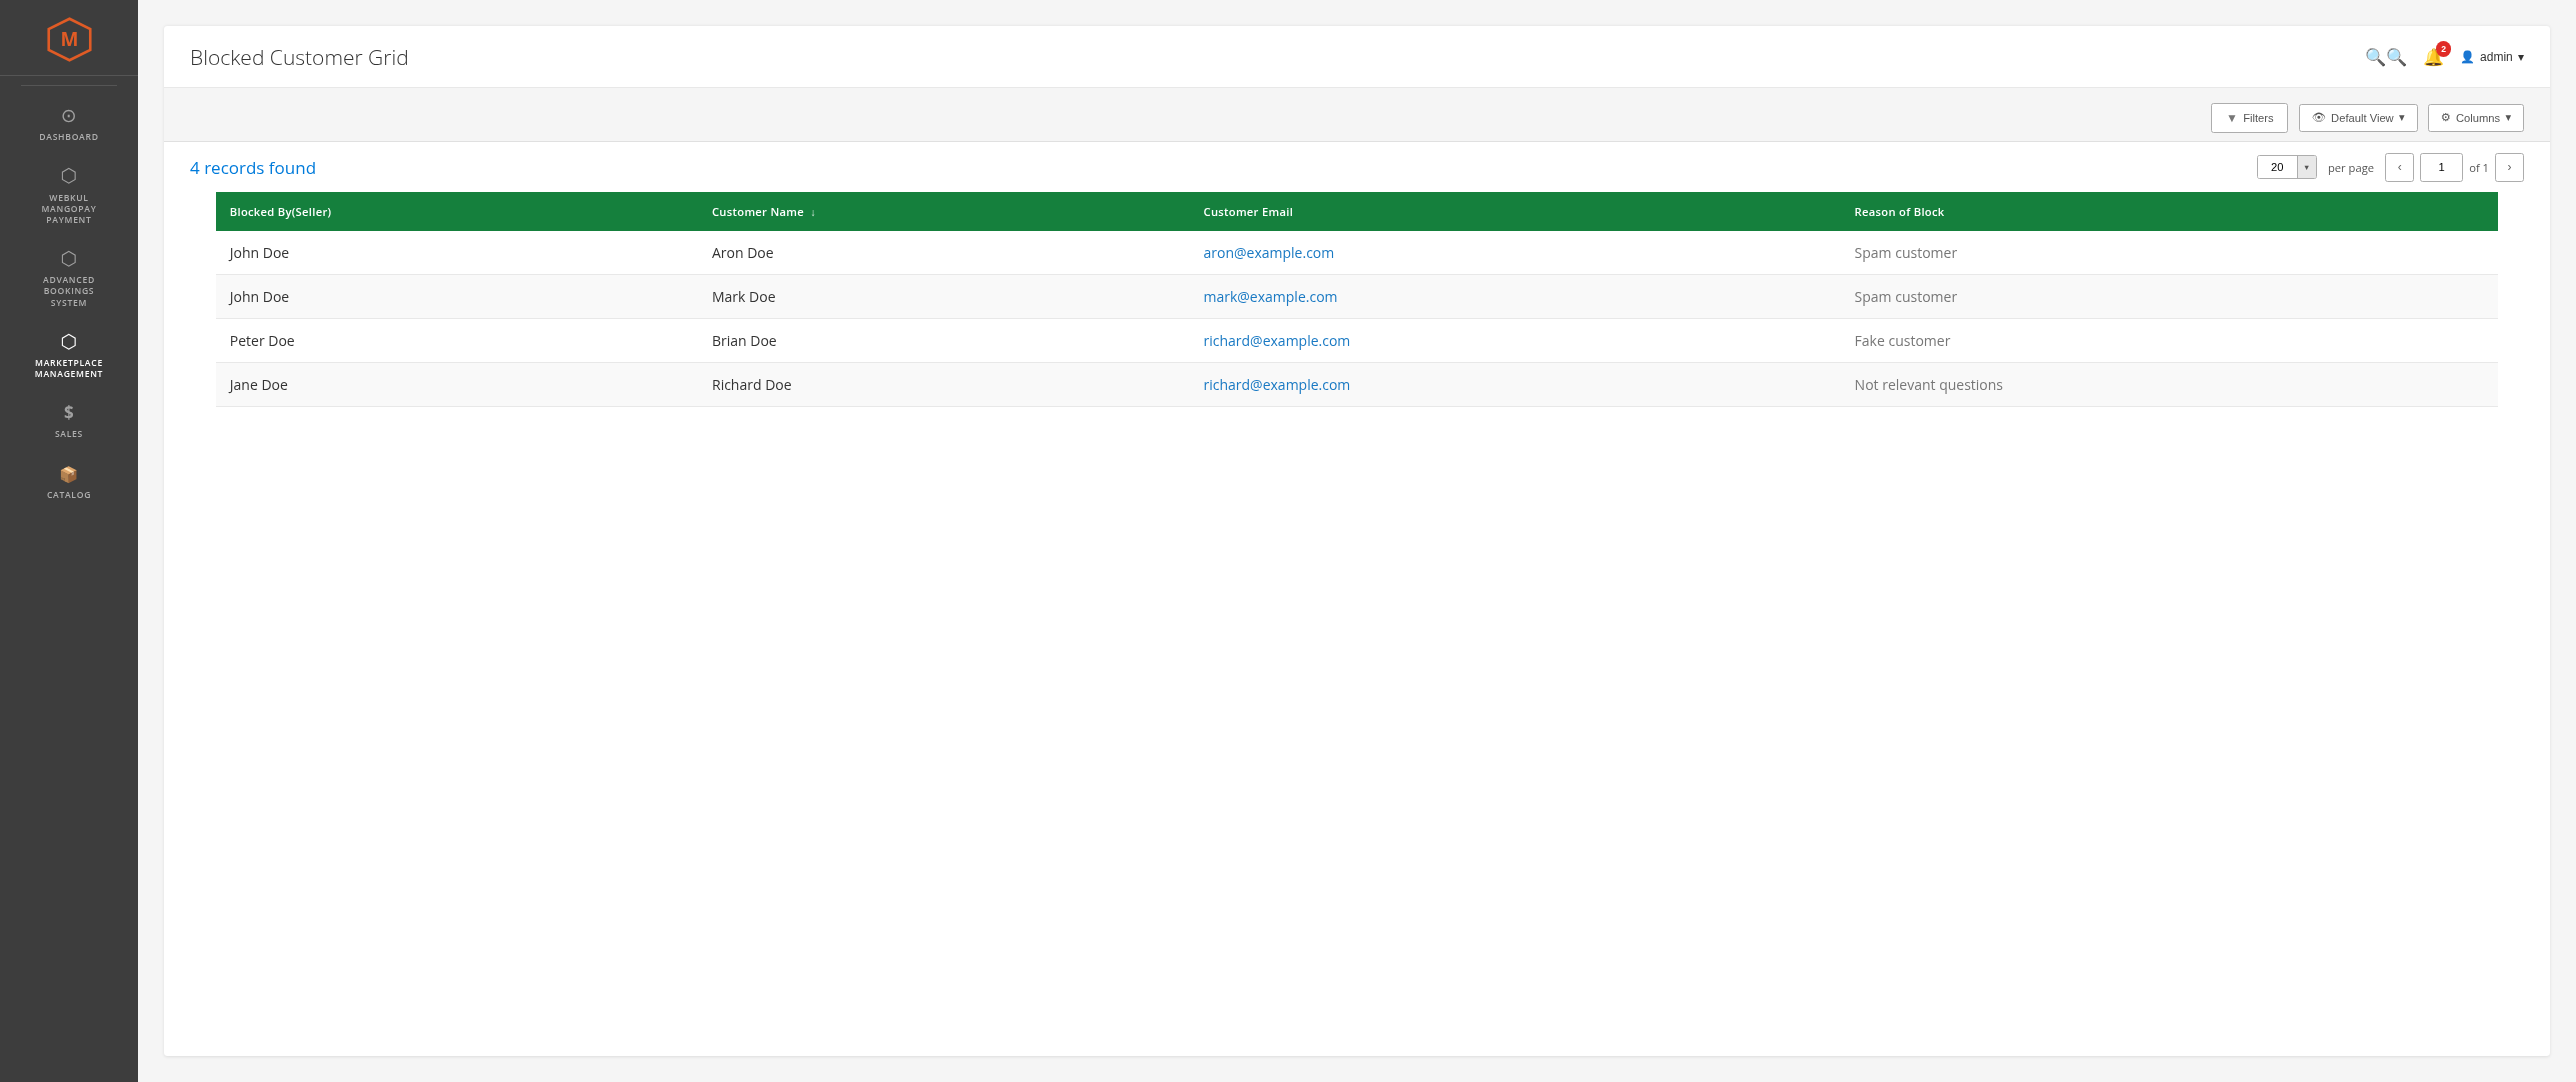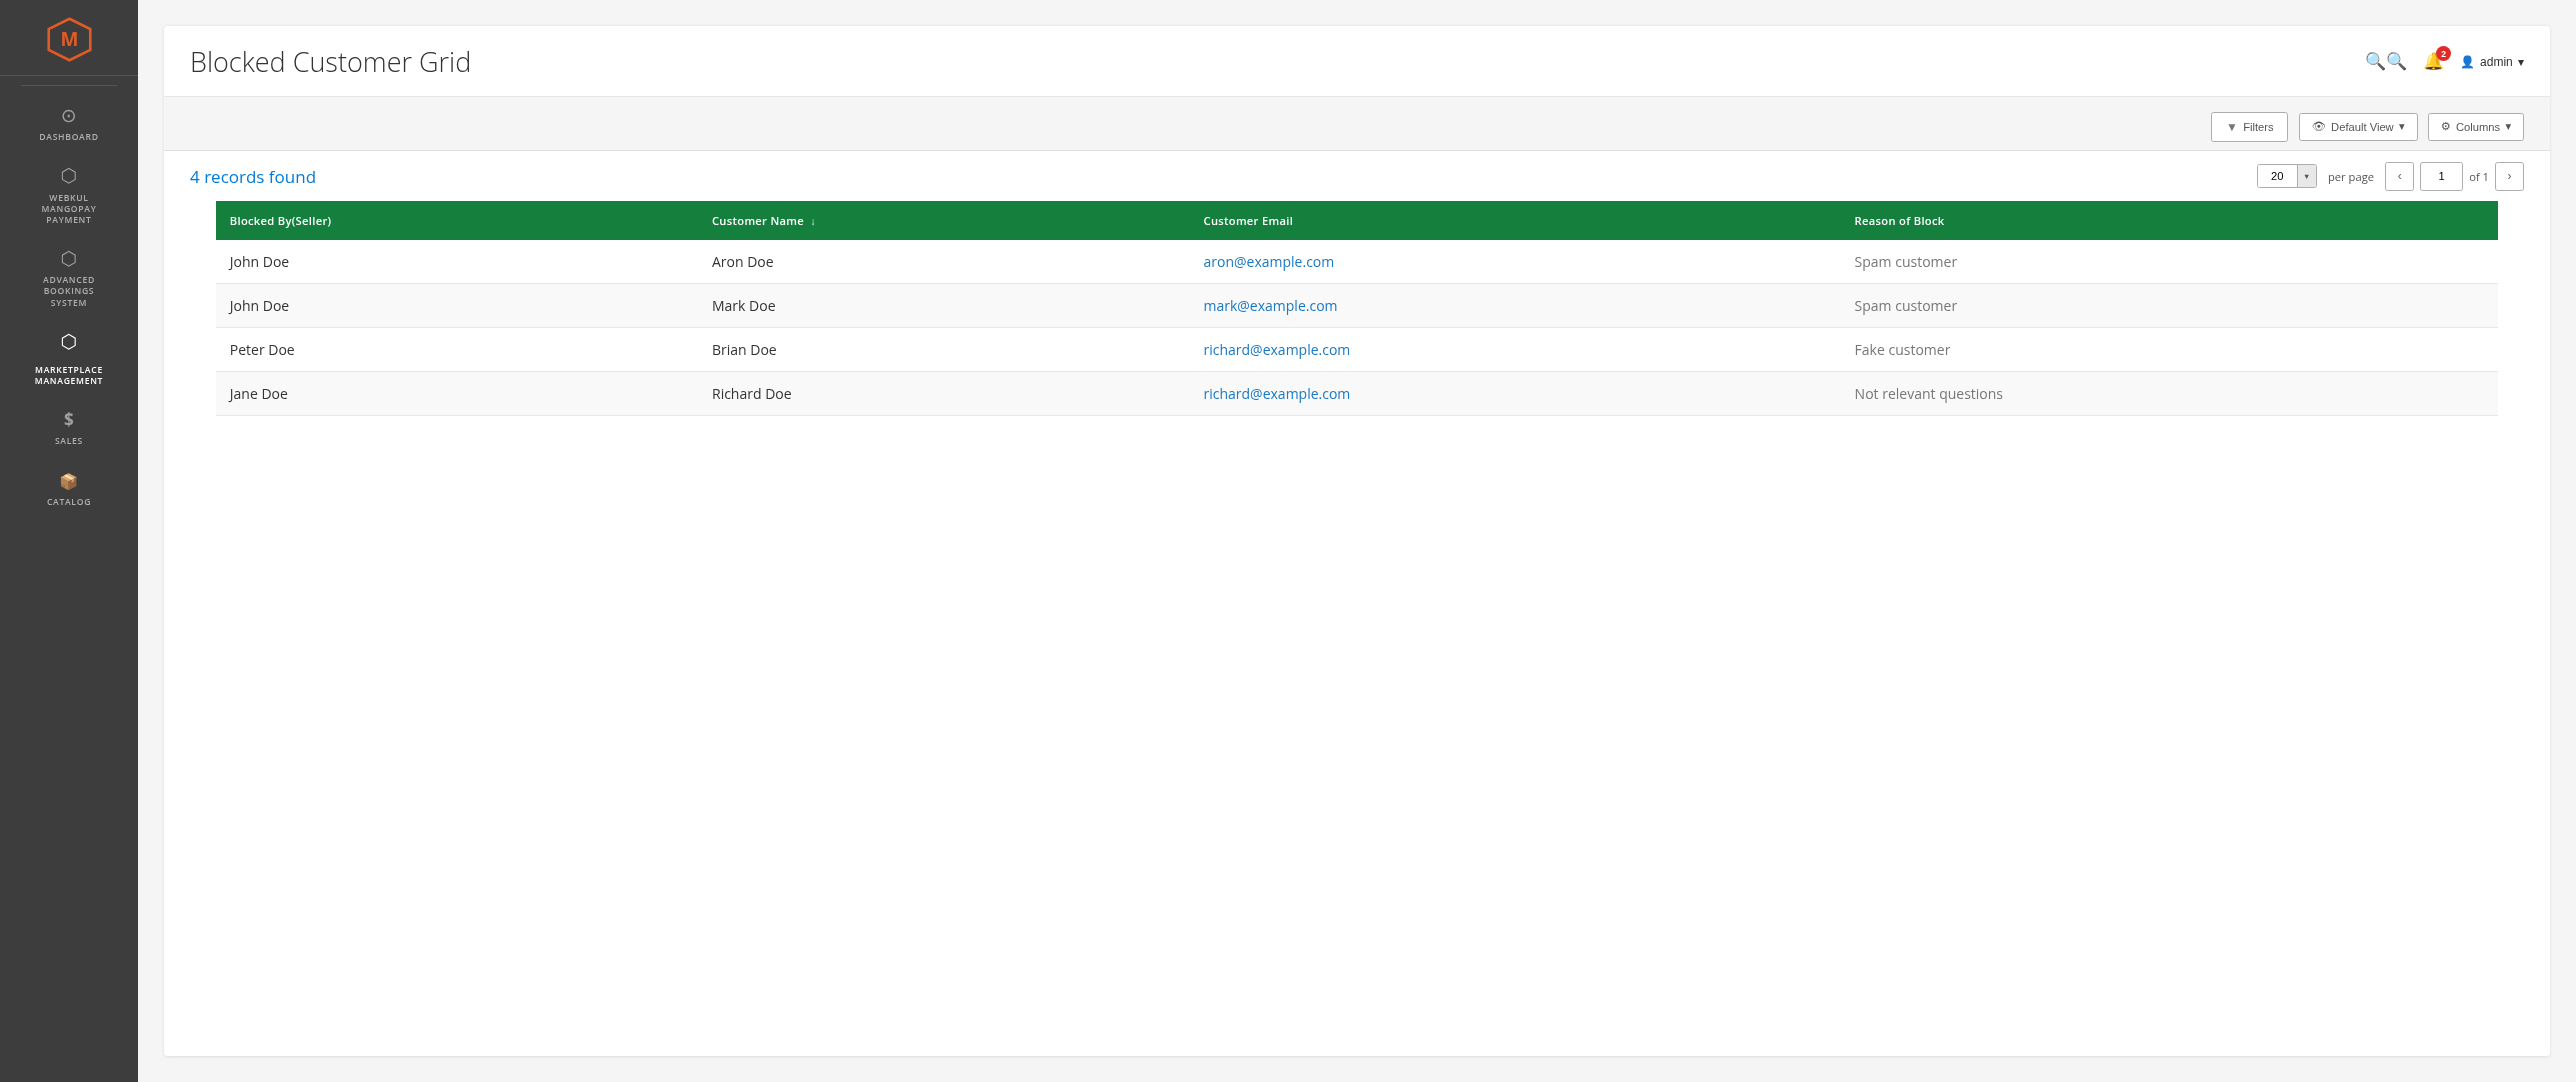--- a/index.html
+++ b/index.html
@@ -91,21 +91,21 @@
 
     
     .page-header {
       display: flex;
       align-items: center;
       justify-content: space-between;
       padding: 17px 26px 15.5px;
       border-bottom: 0.9px solid #e8e8e8;
     }
     .page-title {
-      font-size: 27px;
+      font-size: 21px;
       font-weight: 300;
       color: #333;
     }
     .header-actions {
       display: flex;
       align-items: center;
       gap: 15.5px;
     }
     .search-icon-btn {
       cursor: pointer;
@@ -358,21 +358,21 @@
 
     <div class="sidebar-item">
       <span class="icon icon-bookings"></span>
       <span class="sidebar-item-label" style="white-space:pre-line;">ADVANCED
 BOOKINGS
 SYSTEM</span>
     </div>
 
     <div class="sidebar-item active">
       <span class="icon icon-marketplace"></span>
-      <span class="sidebar-item-label" style="white-space:pre-line;margin-top:7px;">MARKETPLACE
+      <span class="sidebar-item-label" style="white-space:pre-line;">MARKETPLACE
 MANAGEMENT</span>
     </div>
 
     <div class="sidebar-item">
       <span class="icon icon-sales"></span>
       <span class="sidebar-item-label">SALES</span>
     </div>
 
     <div class="sidebar-item">
       <span class="icon icon-catalog"></span>

